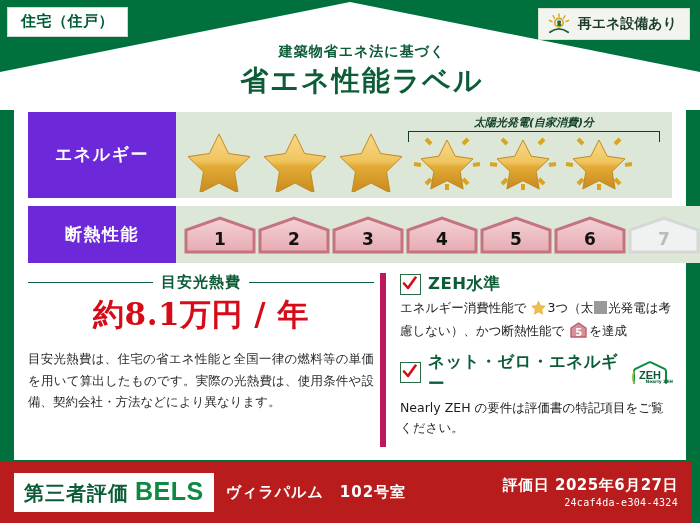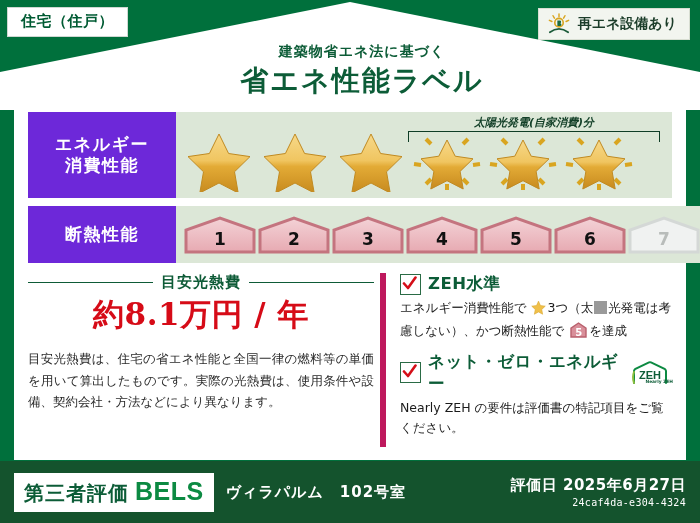--- a/index.html
+++ b/index.html
@@ -133,21 +133,21 @@
     vertical-align:-2px;margin:0 1px;
   }
   .zeh-logo{display:inline-block;vertical-align:-7px;margin-left:3px;position:relative;width:46px;height:24px;}
   .zeh-logo .nz{
     position:absolute;right:-1px;bottom:0px;font-size:4.4px;color:#0c5c37;
     font-weight:bold;line-height:1.05;text-align:left;letter-spacing:0;
   }
 
   
   .footer{
-    position:absolute;left:0;right:0;bottom:0;height:62px;background:#14532d;
+    position:absolute;left:0;right:8px;bottom:0;height:62px;background:#b91c1c;
     display:flex;align-items:center;
   }
   .bels{
     margin-left:14px;background:#ffffff;
     padding:4px 10px 5px 10px;display:flex;align-items:baseline;gap:6px;
   }
   .bels .jp{font-size:20px;font-weight:bold;color:#0c5c37;letter-spacing:1px;}
   .bels .en{font-size:25px;font-weight:bold;color:#0c8a42;letter-spacing:0.5px;
     font-family:"Liberation Sans",sans-serif;}
   .bldg{margin-left:12px;color:#fff;font-size:15px;font-weight:bold;letter-spacing:1px;}
@@ -187,21 +187,20 @@
 <div class="title-wrap">
   <div class="title-sub">建築物省エネ法に基づく</div>
   <div class="title-main">省エネ性能ラベル</div>
 </div>
 
 <div class="card">
 
   <div class="perf-row energy">
     <div class="perf-label">
       <span>エネルギー</span>
-      <span class="l2">消費性能</span>
     </div>
     <div class="perf-body">
       <div class="solar-bracket">
         <div class="bk-label">太陽光発電(自家消費)分</div>
         <div class="bk-line"></div>
       </div>
       <div class="stars">
 
         <div class="star-cell">
           <svg width="74" height="66" viewBox="0 0 74 66">

